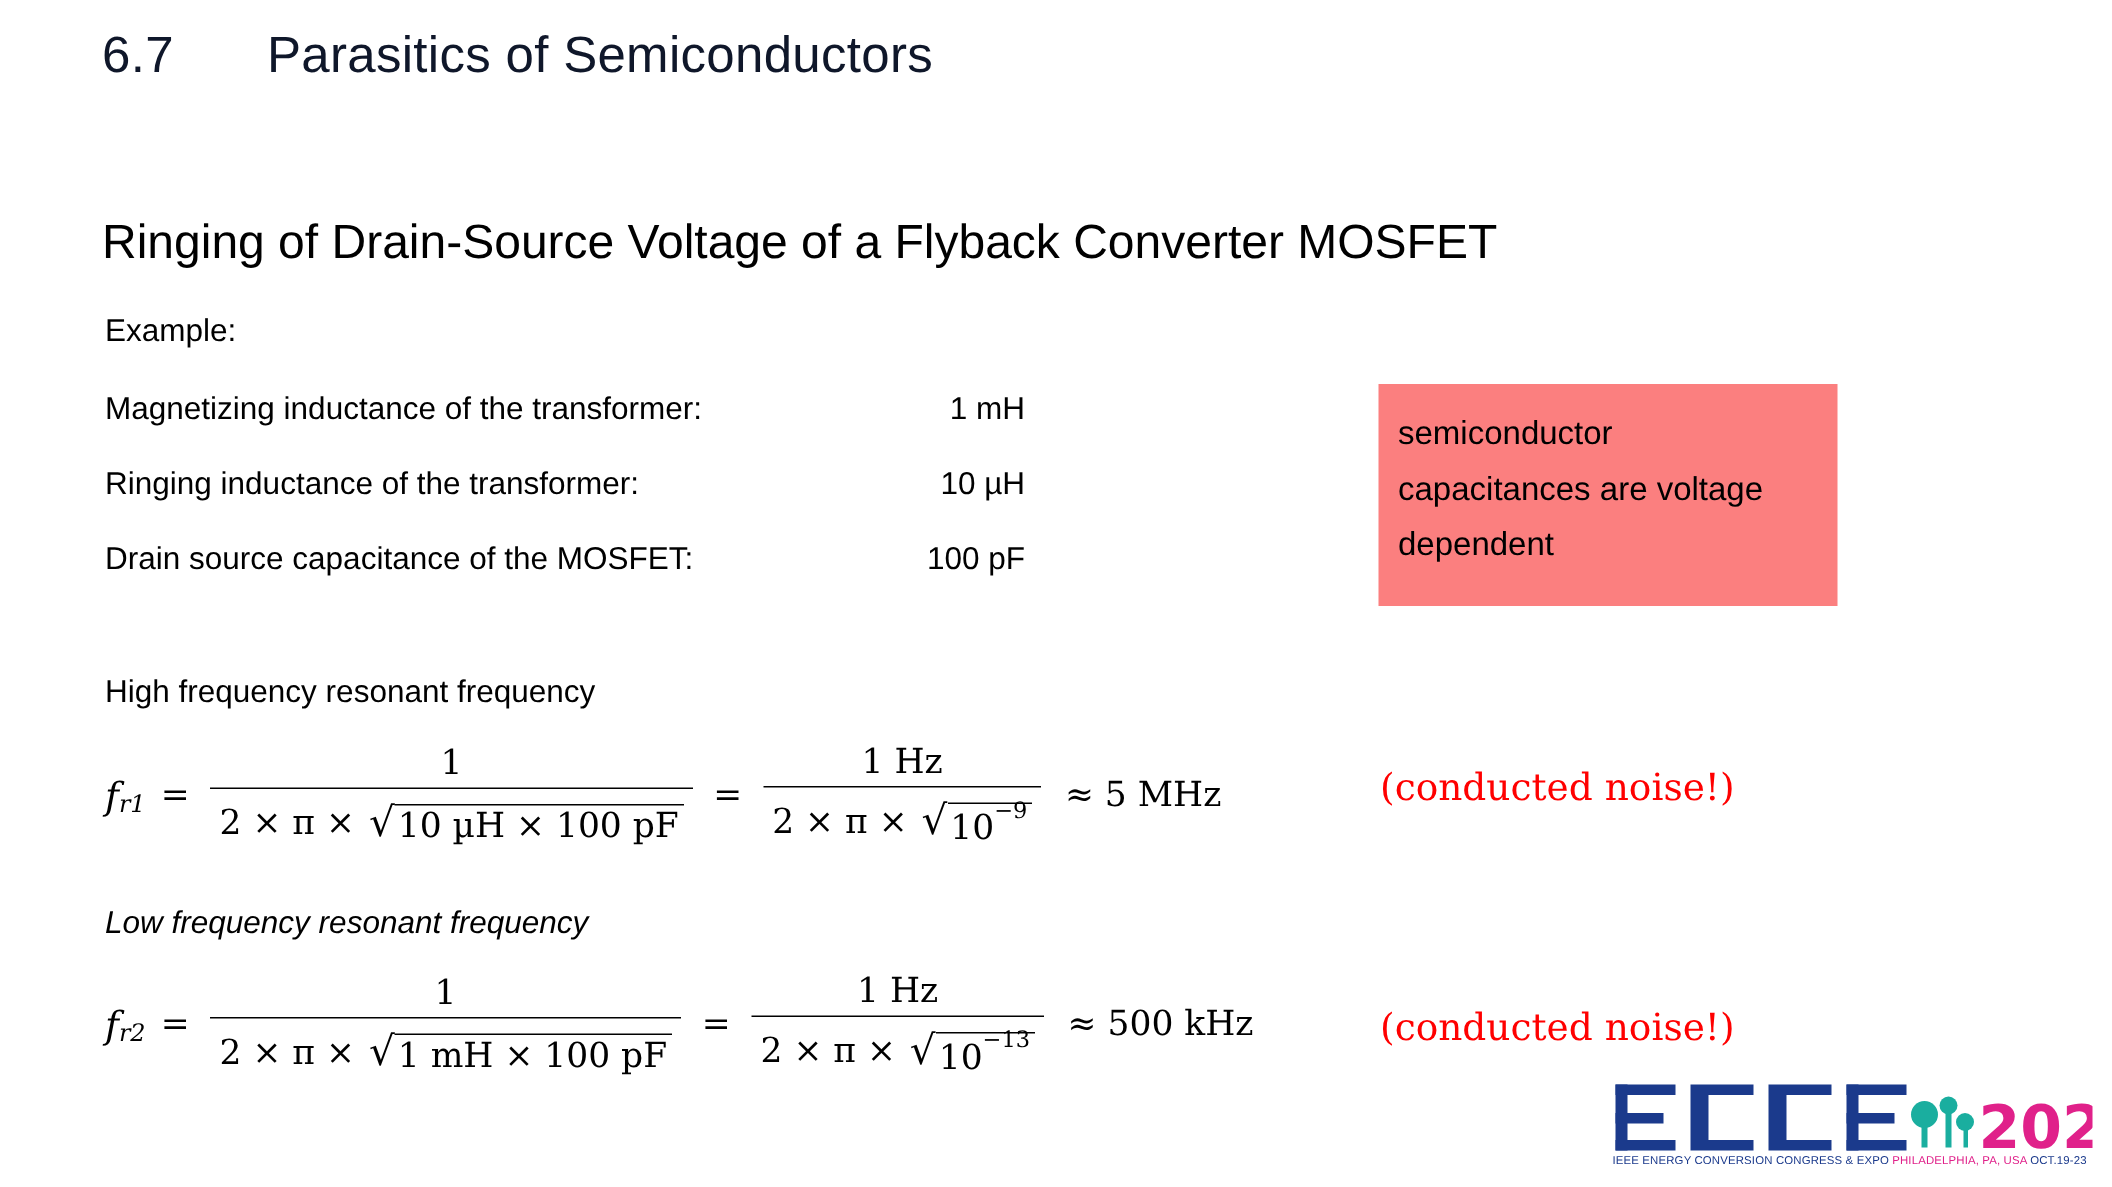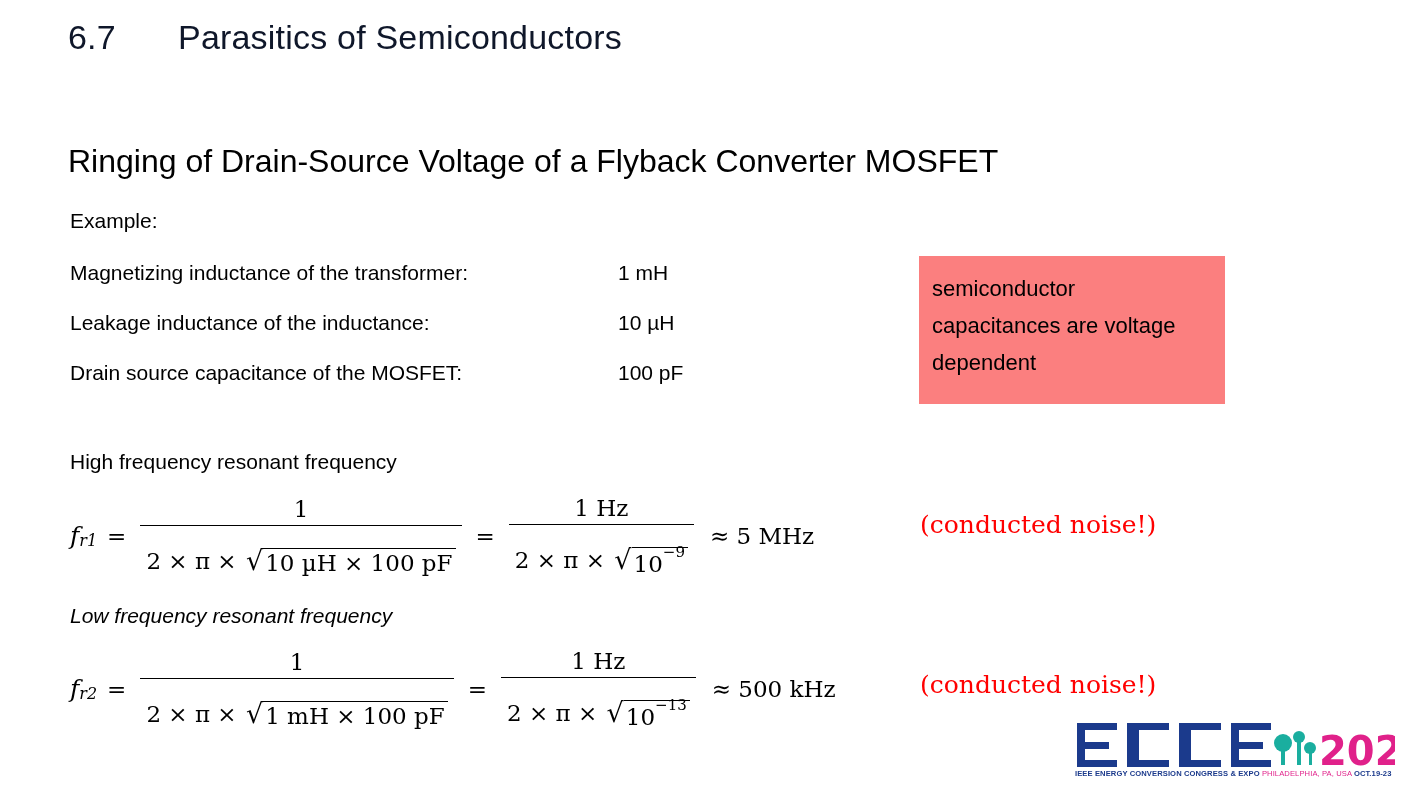--- a/index.html
+++ b/index.html
@@ -53,20 +53,21 @@
   .spec-list {
     position: absolute;
     left: 70px;
     top: 261px;
     font-size: 21px;
   }
   .spec-row {
     display: flex;
     align-items: baseline;
     height: 50px;
+    justify-content: space-between;
   }
   .spec-label {
     width: 548px;
     white-space: nowrap;
   }
   .spec-value {
     white-space: nowrap;
   }
 
   
@@ -136,21 +137,21 @@
     justify-content: center;
     vertical-align: middle;
     margin: 0 4px;
   }
   .frac .num-part {
     padding: 0 10px 3px 10px;
     font-size: 23px;
   }
   .frac .den-part {
     border-top: 1.6px solid #000;
-    padding: 20px 6px 0 6px;
+    padding: 8px 6px 0 6px;
     font-size: 23px;
   }
   .sqrt {
     display: inline-flex;
     align-items: stretch;
     position: relative;
     padding-left: 2px;
   }
   .sqrt .radical {
     font-size: 27px;
@@ -196,41 +197,41 @@
   .logo-tag {
     position: absolute;
     left: 0;
     top: 48px;
     width: 320px;
     font-family: "Liberation Sans", sans-serif;
     font-size: 7.6px;
     letter-spacing: 0.1px;
     white-space: nowrap;
   }
-  .tag-blue { color: #1B3A8C; font-weight: bold; }
+  .tag-blue { color: #1B3A8C; font-weight: normal; }
   .tag-pink { color: #E0218A; font-weight: normal; }
 </style>
 </head>
 <body>
 
 <div class="slide-title">
   <span class="num">6.7</span><span>Parasitics of Semiconductors</span>
 </div>
 
 <div class="section-heading">Ringing of Drain-Source Voltage of a Flyback Converter MOSFET</div>
 
 <div class="example-label">Example:</div>
 
 <div class="spec-list">
   <div class="spec-row">
     <span class="spec-label">Magnetizing inductance of the transformer:</span>
     <span class="spec-value">1 mH</span>
   </div>
   <div class="spec-row">
-    <span class="spec-label">Leakage inductance of the inductance:</span>
+    <span class="spec-label">Ringing inductance of the transformer:</span>
     <span class="spec-value">10 µH</span>
   </div>
   <div class="spec-row">
     <span class="spec-label">Drain source capacitance of the MOSFET:</span>
     <span class="spec-value">100 pF</span>
   </div>
 </div>
 
 <div class="callout">semiconductor capacitances are voltage dependent</div>
 

